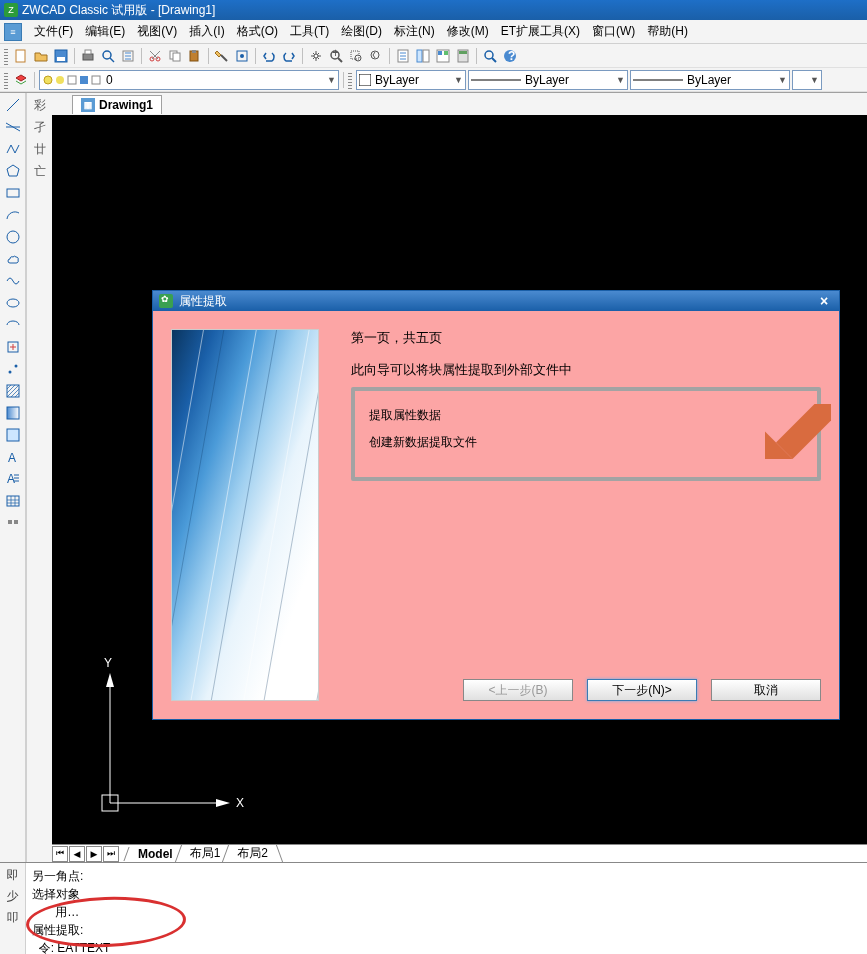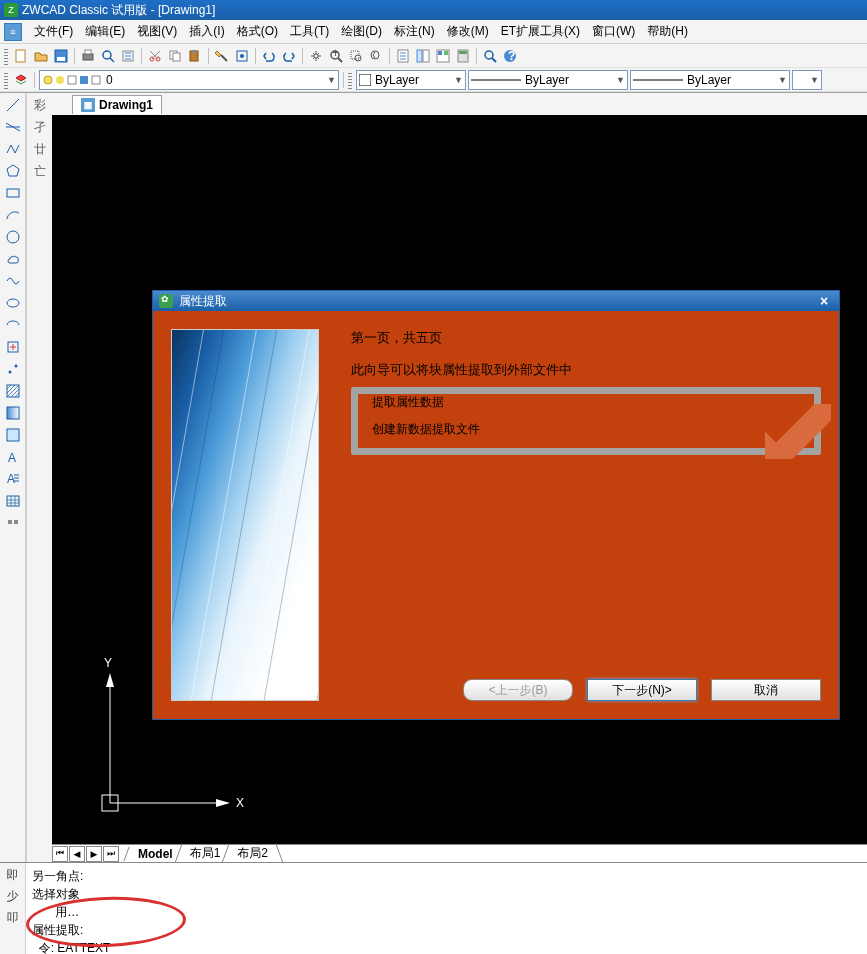--- a/index.html
+++ b/index.html
@@ -41,37 +41,37 @@
 .ltab.active { background: #fff; font-weight: bold; }
 .ltab::before { content: ""; position: absolute; left: -4px; top: 0; bottom: 0; width: 8px; background: #fff; transform: skewX(-20deg); border-left: 1px solid #888; }
 .ltab::after { content: ""; position: absolute; right: -4px; top: 0; bottom: 0; width: 8px; background: #fff; transform: skewX(20deg); border-right: 1px solid #888; }
 
 .cmdarea { height: 92px; background: #fff; border-top: 1px solid #888; display: flex; }
 .cmdleft { width: 26px; background: #f4f4f4; border-right: 1px solid #d0d0d0; display: flex; flex-direction: column; align-items: center; gap: 4px; padding-top: 4px; color: #444; }
 .cmdtext { flex: 1; padding: 4px 6px; font-family: SimSun, monospace; font-size: 13px; line-height: 18px; position: relative; }
 .cmdtext div { white-space: pre; }
 .circled { position: absolute; border: 3px solid #d93030; border-radius: 50%; left: 0px; top: 34px; width: 160px; height: 50px; transform: rotate(-2deg); pointer-events: none; }
 
-.dialog { position: absolute; left: 100px; top: 175px; width: 688px; height: 430px; background: #c2410c; border: 1px solid #1a5fa8; box-shadow: 4px 4px 12px rgba(0,0,0,0.4); display: flex; flex-direction: column; }
+.dialog { position: absolute; left: 100px; top: 175px; width: 688px; height: 430px; background: #fca5a5; border: 1px solid #1a5fa8; box-shadow: 4px 4px 12px rgba(0,0,0,0.4); display: flex; flex-direction: column; }
 .dlg-title { height: 24px; background: linear-gradient(#4a8ad0, #1a5fa8); color: #fff; display: flex; align-items: center; padding: 0 6px; }
 .dlg-title .dicon { width: 14px; height: 14px; background: #3aa050; margin-right: 6px; border-radius: 2px; position: relative; }
 .dlg-title .dicon::after { content: "✿"; position: absolute; font-size: 9px; left: 2px; top: 0; color: #fff; }
 .dlg-title .dclose { margin-left: auto; cursor: pointer; width: 18px; text-align: center; font-weight: bold; font-size: 14px; }
 .dlg-body { flex: 1; display: flex; padding: 18px; gap: 32px; }
 .dlg-img { width: 148px; height: 372px; background: linear-gradient(110deg, #0a3560 0%, #1a5fa8 15%, #4a9ad8 30%, #a0d0f0 45%, #e8f4fc 60%, #fff 80%); position: relative; overflow: hidden; border: 1px solid #ccc; }
 .dlg-img::after { content:""; position:absolute; inset:0; background: repeating-linear-gradient(100deg, transparent 0px, transparent 30px, rgba(255,255,255,0.5) 31px, transparent 32px, transparent 50px, rgba(10,53,96,0.3) 51px, transparent 52px); }
 .dlg-content { flex: 1; display: flex; flex-direction: column; }
 .dlg-h { font-size: 13px; margin-bottom: 14px; }
 .dlg-p { font-size: 13px; margin-bottom: 8px; }
-.dlg-box { border: 7px solid #a3a3a3; border-radius: 2px; padding: 0 14px; font-size: 13px; }
+.dlg-box { border: 4px solid #a3a3a3; border-radius: 2px; padding: 16px 14px; font-size: 13px; }
 .dlg-box div { margin-bottom: 10px; }
 .dlg-buttons { margin-top: auto; display: flex; justify-content: flex-end; gap: 14px; }
 .dlg-btn { width: 110px; height: 22px; border: 1px solid #888; background: linear-gradient(#fff, #e0e0e0); cursor: pointer; font-size: 12px; display: flex; align-items: center; justify-content: center; }
 .dlg-btn.primary { border: 1px solid #3a7bb4; box-shadow: 0 0 3px #6ab0f0; }
-.dlg-btn.disabled { color: #999; cursor: default; border-radius: 9px; }
+.dlg-btn.disabled { color: #999; cursor: default; }
 
 .big-arrow { position: absolute; left: 590px; top: 80px; width: 110px; height: 110px; pointer-events: none; }
 </style>
 </head>
 <body>
 
 <div class="titlebar">
   <div class="ticon">Z</div>
   <span>ZWCAD Classic 试用版 - [Drawing1]</span>
 </div>

